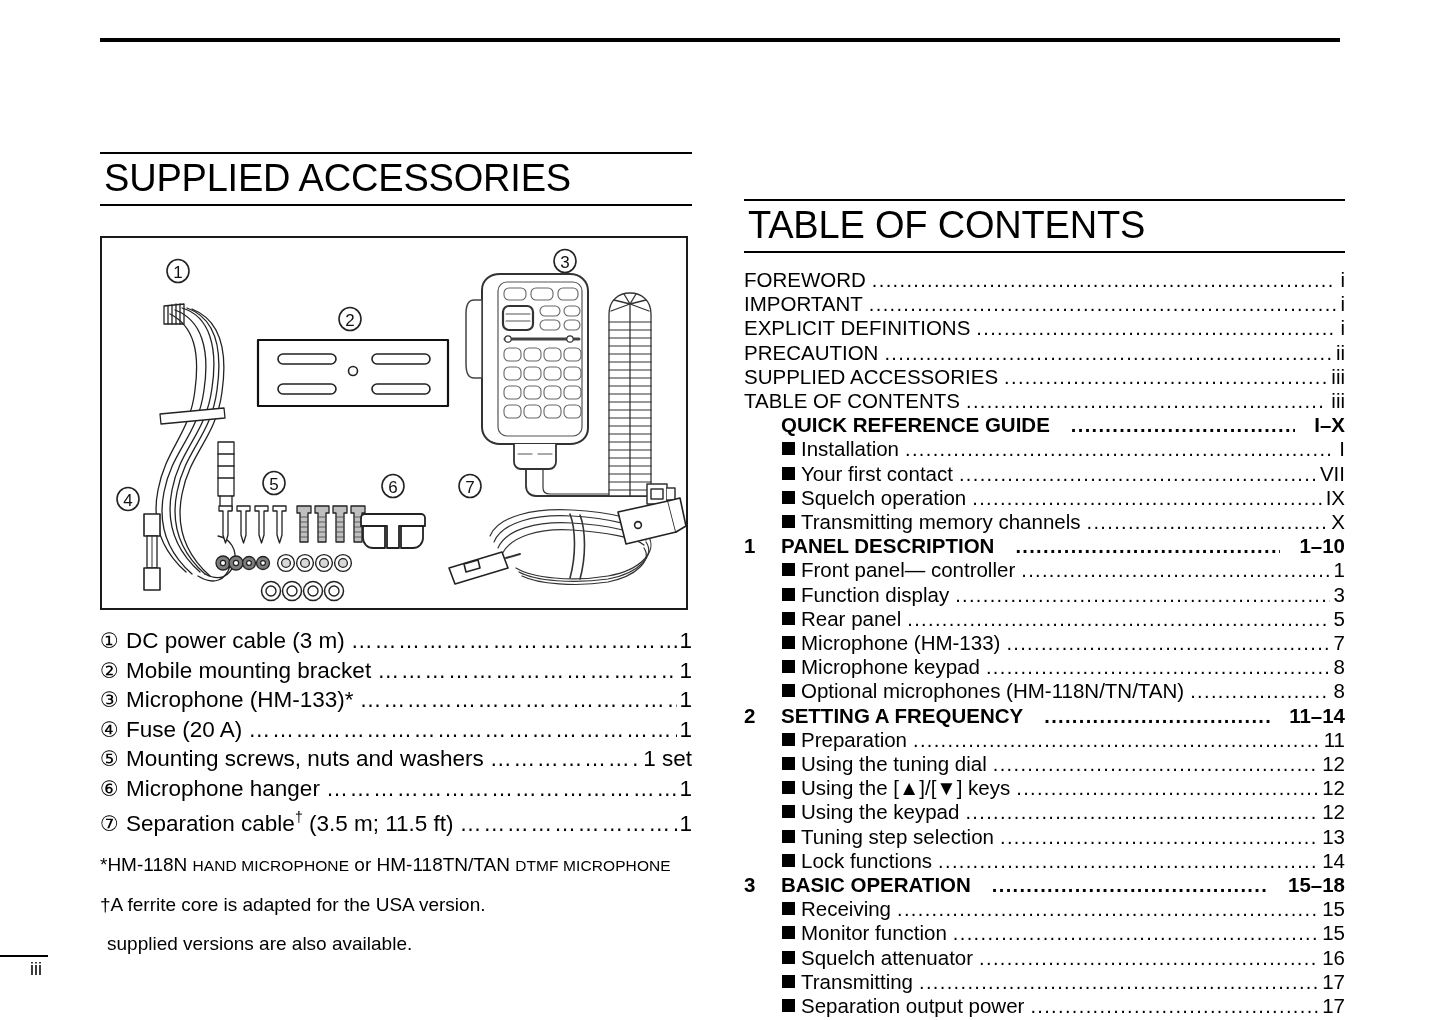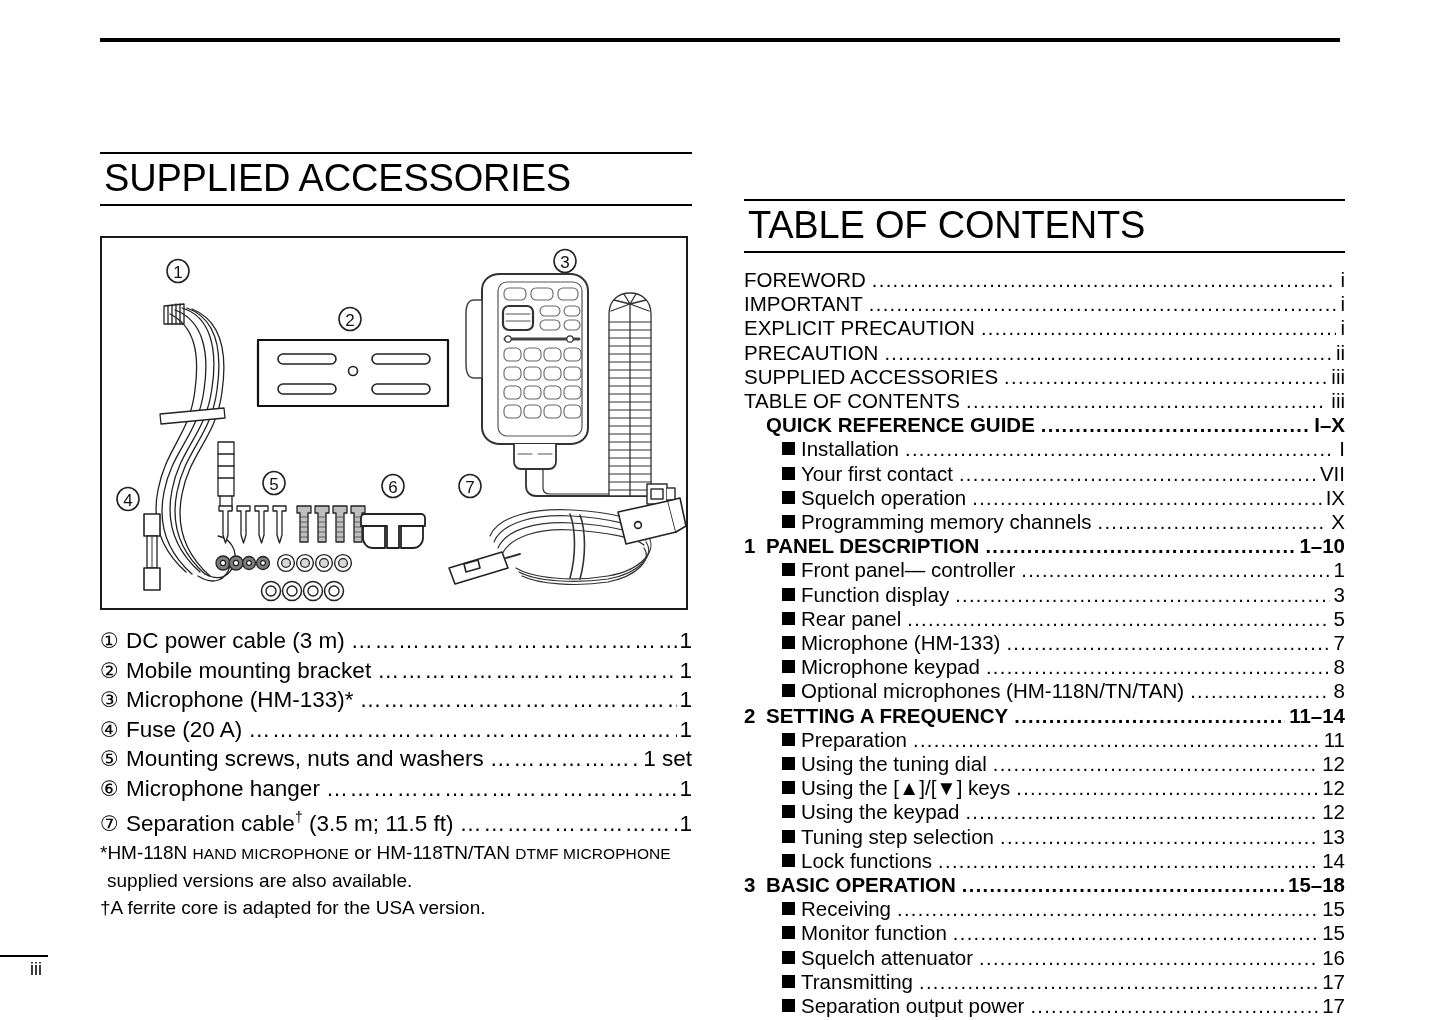--- a/index.html
+++ b/index.html
@@ -43,31 +43,31 @@
   }
   .acc-num{width:26px;flex:0 0 26px;font-size:21px;}
   .acc-name{flex:0 0 auto;padding-right:4px;}
   .acc-lead{
     flex:1 1 auto;overflow:hidden;white-space:nowrap;
     font-size:22px;letter-spacing:1.6px;color:#000;margin:0 1px 0 2px;
   }
   .acc-qty{flex:0 0 auto;padding-left:1px;text-align:right;}
   .sup{font-size:0.62em;vertical-align:super;}
 
-  .foot-note{font-size:19px;line-height:25px;margin-top:2px;white-space:nowrap;}
+  .foot-note{font-size:19px;line-height:25px;margin-top:14px;white-space:nowrap;}
   .foot-note .sc{font-size:15.5px;letter-spacing:0.1px;}
   .foot-note.indent{padding-left:7px;}
 
   
   .toc{margin-top:15px;}
   .toc-row{
     display:flex;align-items:baseline;font-size:20.5px;line-height:23.2px;
     white-space:nowrap;
   }
-  .toc-row.bold{font-weight:bold;}
+  .toc-row.bold{font-weight:bold;gap:15px;}
   .toc-chap{width:22px;flex:0 0 22px;font-weight:bold;font-size:20.5px;}
   .toc-indent{width:38px;flex:0 0 38px;}
   .toc-bullet{
     flex:0 0 auto;width:13px;height:13px;background:#000;
     margin-right:6px;position:relative;top:-1px;display:inline-block;
   }
   .toc-label{flex:0 0 auto;padding-right:4px;text-align:right;}
   .toc-lead{
     flex:1 1 auto;overflow:hidden;white-space:nowrap;
     font-size:20px;letter-spacing:1.35px;margin:0 2px;
@@ -385,22 +385,22 @@
       </div>
       <div class="acc-row">
         <span class="acc-num">⑦</span>
         <span class="acc-name"><span>Separation cable</span><span class="sup">†</span><span> (3.5 m; 11.5 ft)</span></span>
         <span class="acc-lead">………………………………………………………………</span>
         <span class="acc-qty">1</span>
       </div>
     </div>
 
     <div class="foot-note"><span>*HM-118N </span><span class="sc">HAND MICROPHONE</span><span> or HM-118TN/TAN </span><span class="sc">DTMF MICROPHONE</span></div>
+    <div class="foot-note">†A ferrite core is adapted for the USA version.</div>
     <div class="foot-note indent">supplied versions are also available.</div>
-    <div class="foot-note">†A ferrite core is adapted for the USA version.</div>
 
   </div>
 
   <div class="col-right">
 
     <div class="sec-head">
       <div class="rule-top"></div>
       <h1>TABLE OF CONTENTS</h1>
       <div class="rule-bot"></div>
     </div>
@@ -410,21 +410,21 @@
           <span class="toc-label">FOREWORD</span>
           <span class="toc-lead">........................................................................................................................</span>
           <span class="toc-page">i</span>
         </div>
         <div class="toc-row">
           <span class="toc-label">IMPORTANT</span>
           <span class="toc-lead">........................................................................................................................</span>
           <span class="toc-page">i</span>
         </div>
         <div class="toc-row">
-          <span class="toc-label">EXPLICIT PRECAUTION</span>
+          <span class="toc-label">EXPLICIT DEFINITIONS</span>
           <span class="toc-lead">........................................................................................................................</span>
           <span class="toc-page">i</span>
         </div>
         <div class="toc-row">
           <span class="toc-label">PRECAUTION</span>
           <span class="toc-lead">........................................................................................................................</span>
           <span class="toc-page">ii</span>
         </div>
         <div class="toc-row">
           <span class="toc-label">SUPPLIED ACCESSORIES</span>
@@ -459,21 +459,21 @@
         <div class="toc-row">
           <span class="toc-indent"></span>
           <span class="toc-bullet"></span>
           <span class="toc-label">Squelch operation</span>
           <span class="toc-lead">........................................................................................................................</span>
           <span class="toc-page">IX</span>
         </div>
         <div class="toc-row">
           <span class="toc-indent"></span>
           <span class="toc-bullet"></span>
-          <span class="toc-label">Programming memory channels</span>
+          <span class="toc-label">Transmitting memory channels</span>
           <span class="toc-lead">........................................................................................................................</span>
           <span class="toc-page">X</span>
         </div>
         <div class="toc-row bold">
           <span class="toc-chap">1</span>
           <span class="toc-label">PANEL DESCRIPTION</span>
           <span class="toc-lead">........................................................................................................................</span>
           <span class="toc-page">1–10</span>
         </div>
         <div class="toc-row">

